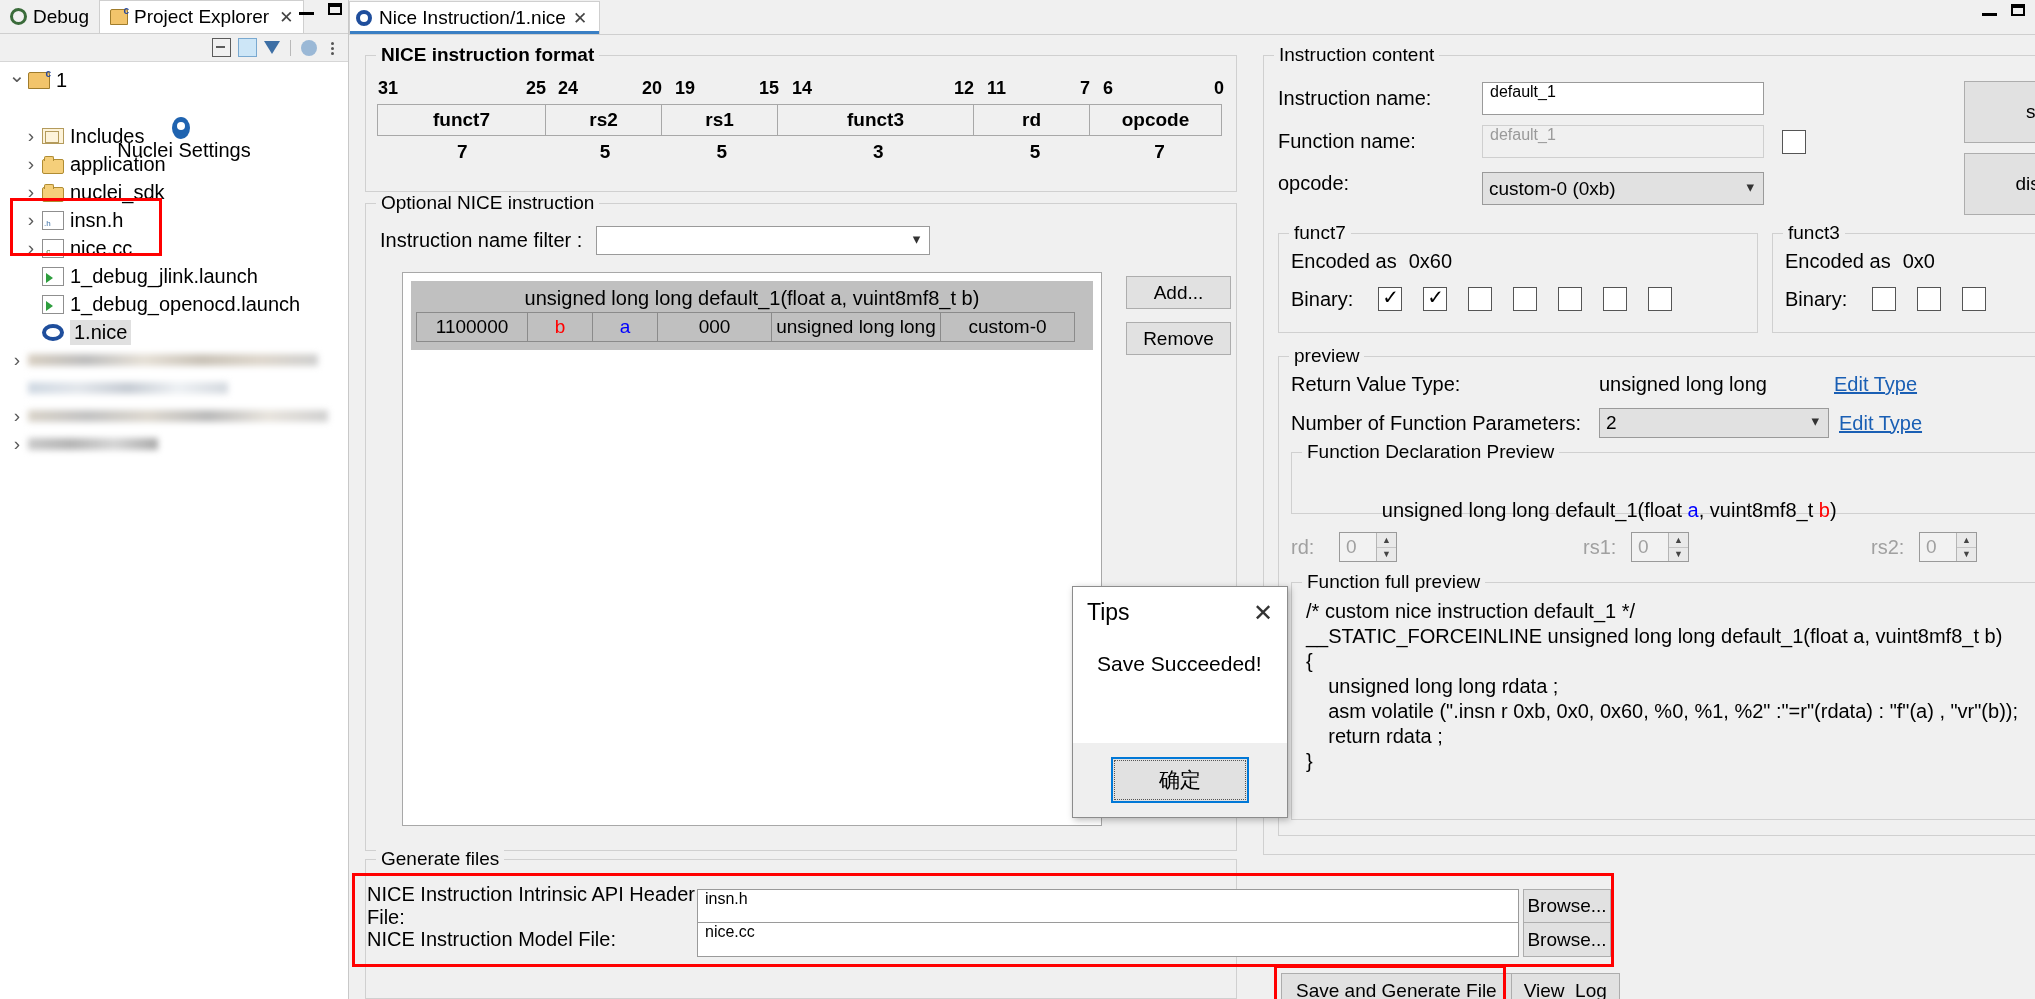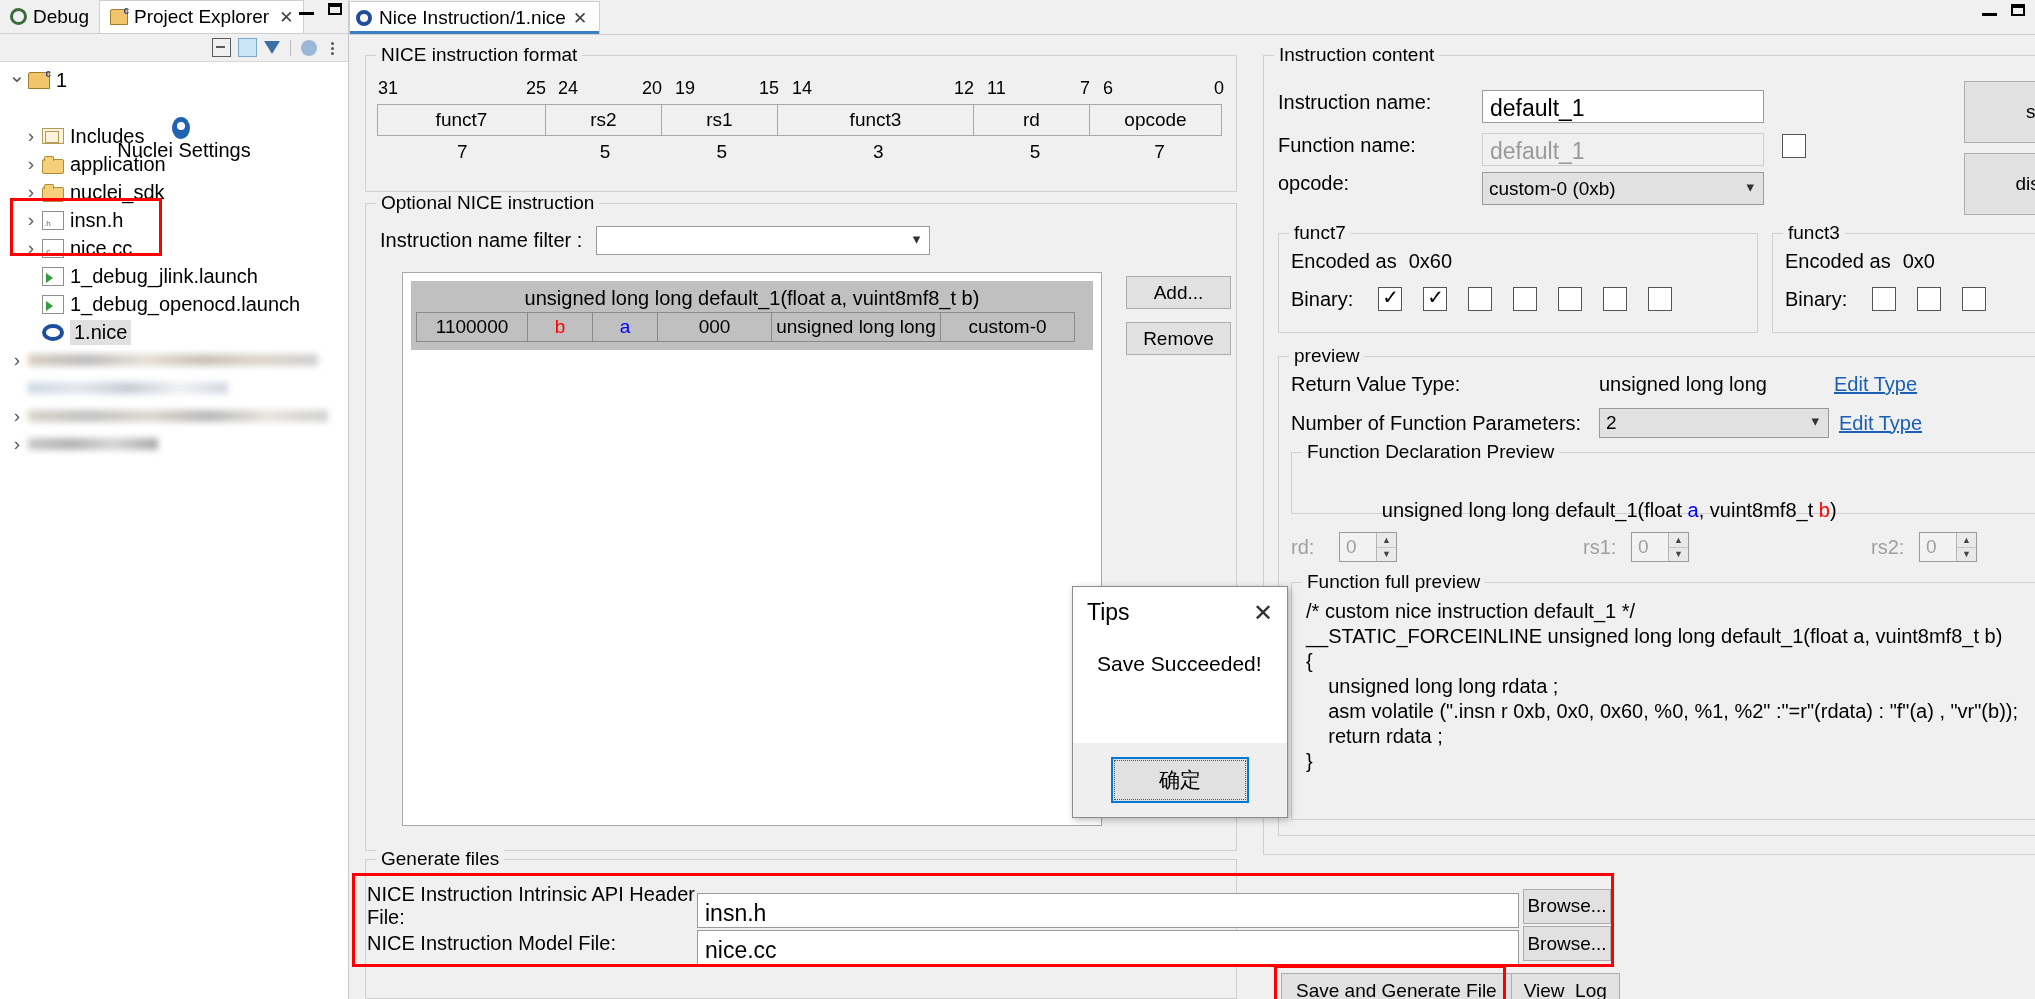--- a/index.html
+++ b/index.html
@@ -121,22 +121,22 @@
   .instr-cells { display:flex; padding:0 6px 8px; gap:0; background:#c0c0c0;}
   .icell { border:1px solid #8b8b8b; background:#c0c0c0; display:flex; align-items:center;
      justify-content:center; height:30px; font-size:19px; margin-left:-1px;}
 
   .btn {
     background:#e1e1e1; border:1px solid #adadad; font-size:19px; display:flex;
     align-items:center; justify-content:center; cursor:default;
   }
   .btn-lg { background:#e1e1e1; border:1px solid #adadad; }
 
-  .inp { background:#ffffff; border:1px solid #9a9a9a; height:32px; display:flex; align-items:flex-end;
-     padding:0 7px; font-size:23px;margin-top:8px;}
+  .inp { background:#ffffff; border:1px solid #9a9a9a; height:32px; display:flex; align-items:flex-start;
+     padding:0 7px; font-size:16px;}
   .inp.disabled { background:#f0f0f0; border:1px solid #cfcfcf; color:#9a9a9a;}
   .cb { width:24px;height:24px;background:#fff;border:1px solid #555; display:inline-block; position:relative;}
   .cb.checked:after{ content:"\2713"; position:absolute; left:3px; top:-3px; font-size:20px; color:#000;}
 
   .lbl { font-size:20px; }
   .link { color:#1a5fb4; text-decoration:underline; font-size:20px; cursor:pointer;}
   .muted { color:#a0a0a0; }
 
   .spin { display:flex; align-items:stretch; border:1px solid #9a9a9a; background:#f2f2f2; height:30px; width:58px;}
   .spin .v { flex:1; display:flex; align-items:center; padding-left:6px; font-size:19px; color:#a0a0a0;}
@@ -294,21 +294,21 @@
         <span class="underline" style="width:100%;"></span>
       </div>
       <div class="win-ctrls" style="right:10px;top:4px;">
         <span class="ic-min"></span>
         <span class="ic-max"></span>
       </div>
     </div>
 
     <div class="ed-body">
 
-      <div class="group" style="left:16px; top:20px; width:872px; height:137px;">
+      <div class="group" style="left:16px; top:20px; width:872px; height:137px;font-weight:bold;">
         <span class="glabel">NICE instruction format</span>
 
         <div class="bitnums" style="margin:22px 12px 0 12px; width:848px;">
           <span style="left:0px;">31</span>
           <span style="left:148px;">25</span>
           <span style="left:180px;text-align:center;">24</span>
           <span style="left:264px;">20</span>
           <span style="left:297px;">19</span>
           <span style="left:381px;">15</span>
           <span style="left:414px;">14</span>

